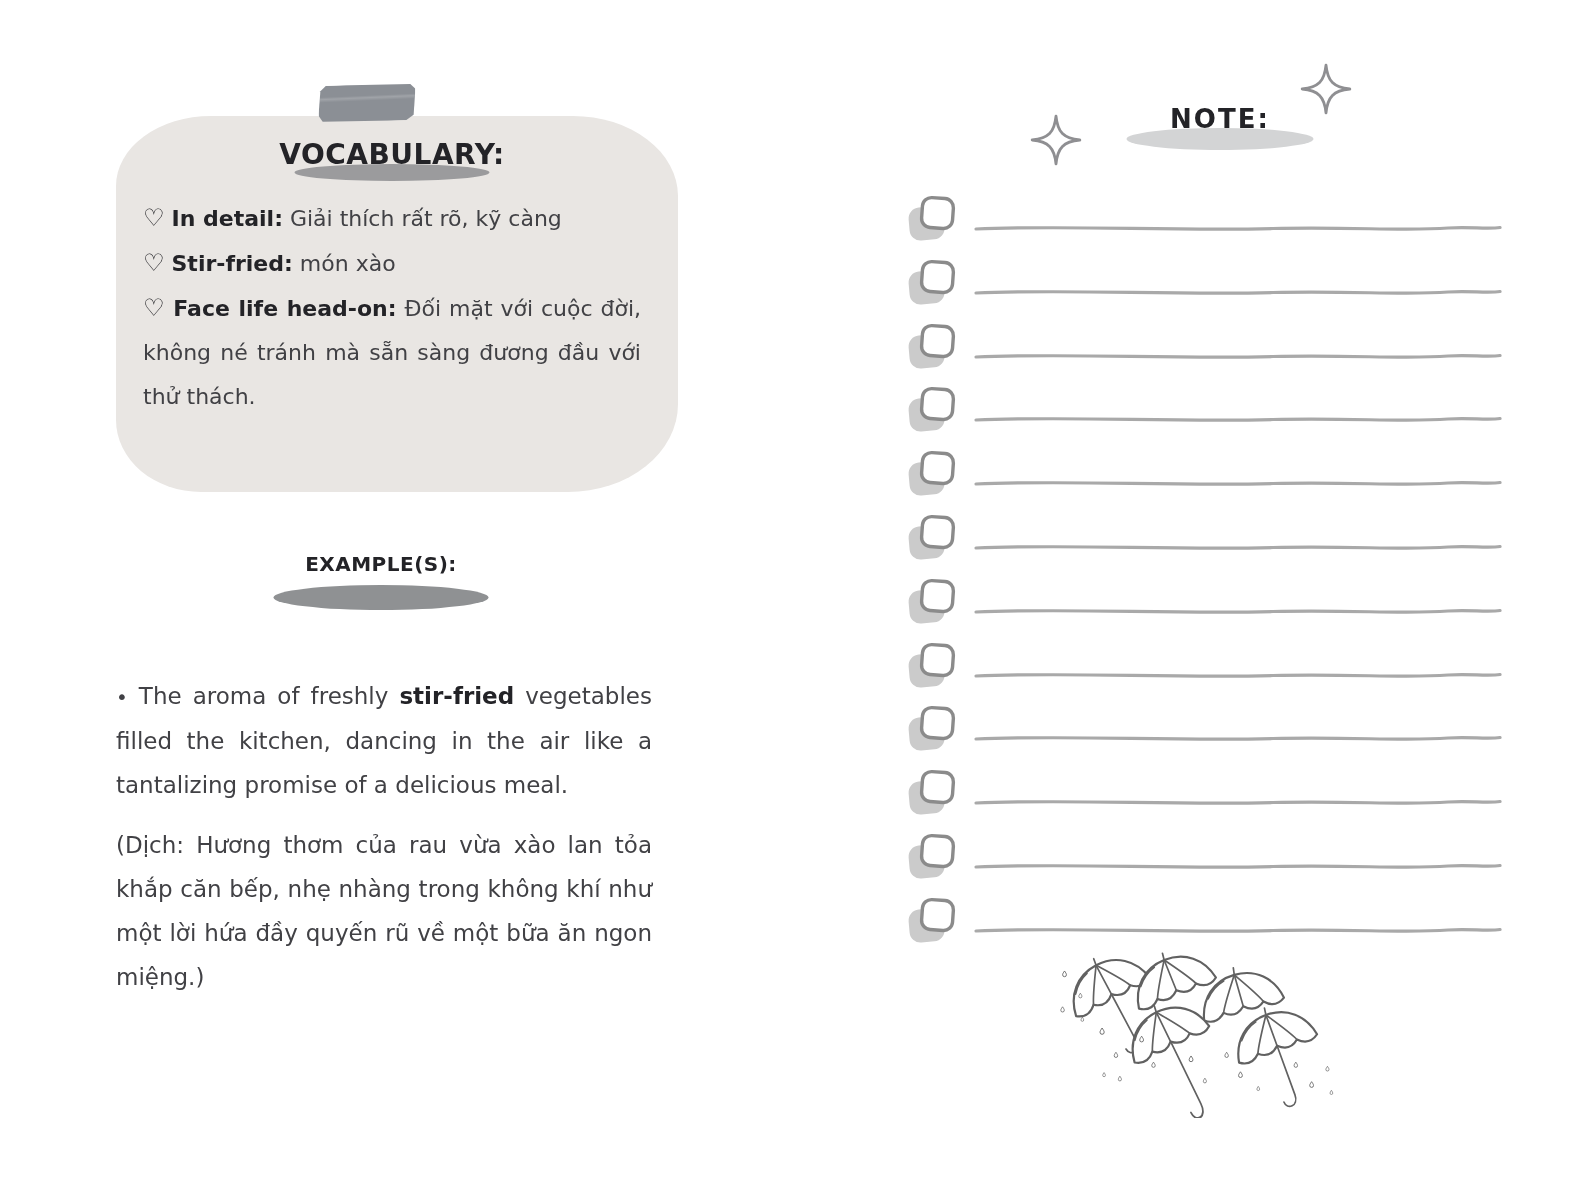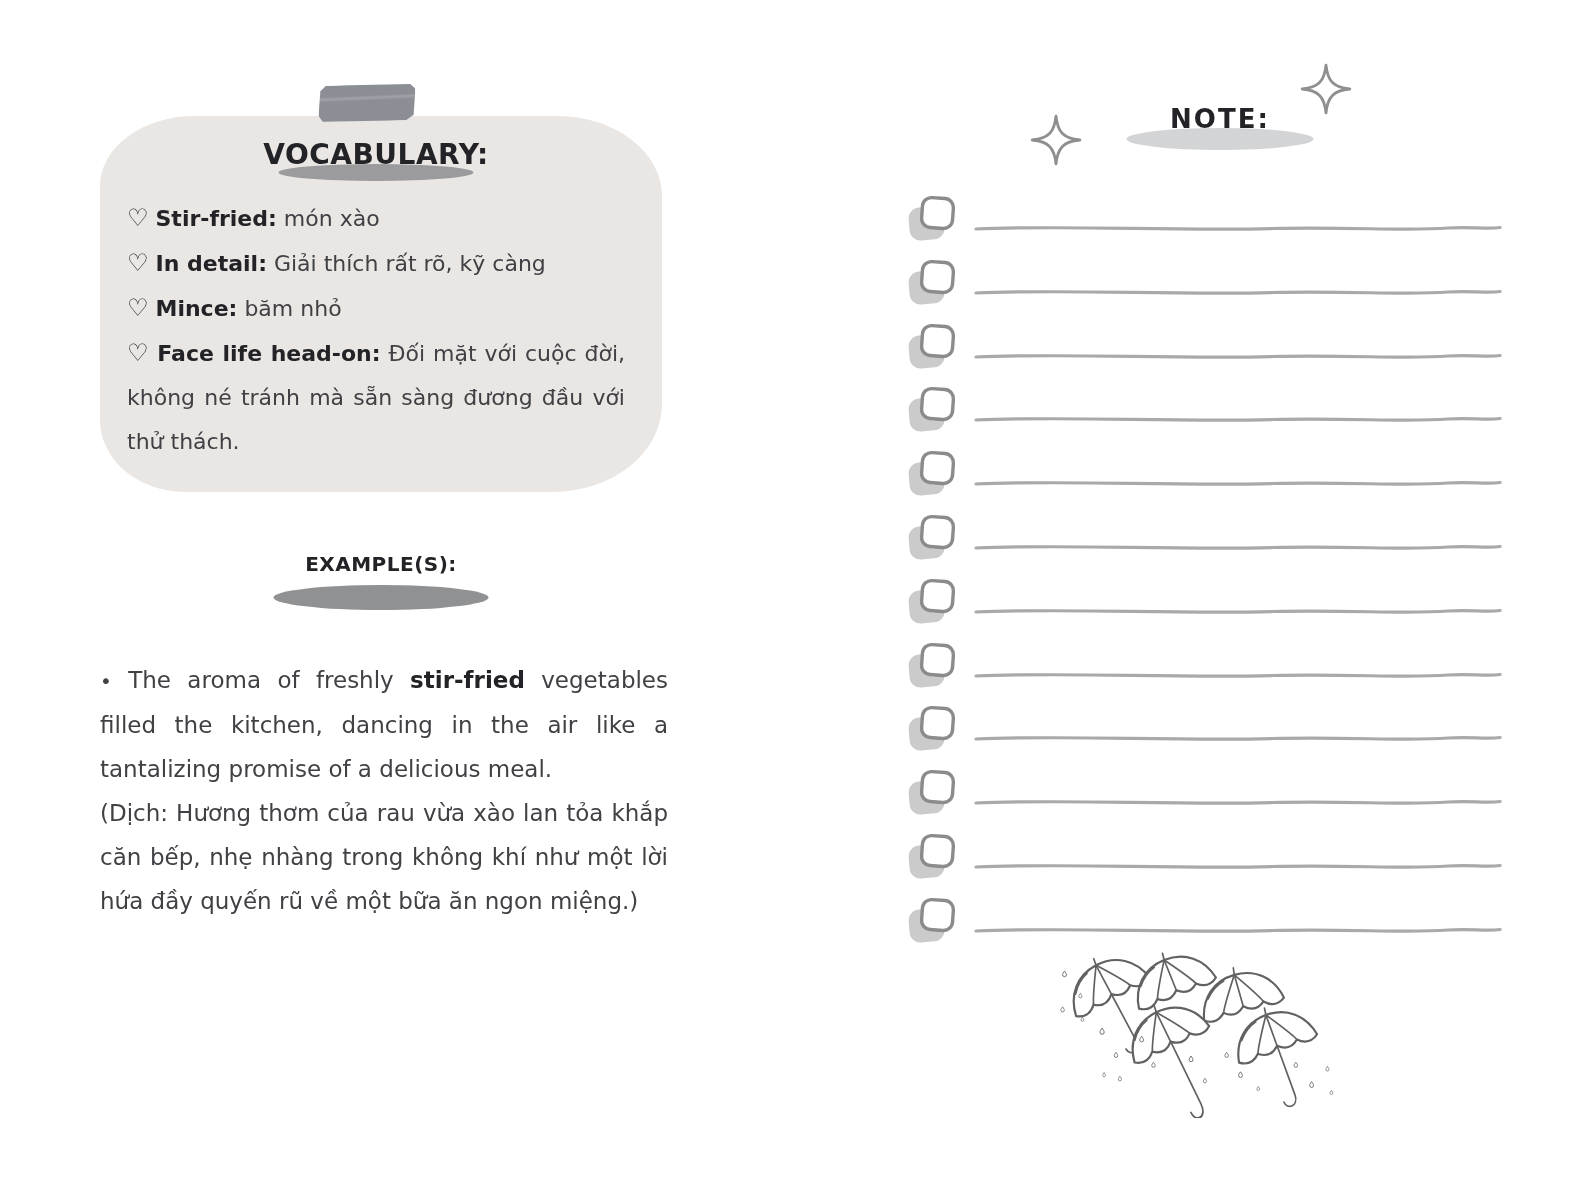--- a/index.html
+++ b/index.html
@@ -8,21 +8,21 @@
   body {
     width:1596px; height:1200px; overflow:hidden;
     background: var(--page-bg, #ffffff);
     font-family: "DejaVu Sans", "Liberation Sans", sans-serif;
     position: relative;
   }
   .page { position:absolute; inset:0; }
 
   
   .vocab-box{
-    position:absolute; left:100px; top:116px; width:562px; height:376px;
+    position:absolute; left:116px; top:116px; width:562px; height:376px;
     background: var(--box-bg, #e9e6e3);
     border-radius: 95px 105px 110px 85px / 70px 80px 88px 72px;
     padding: 22px 37px 0 27px;
   }
   .tape{
     position:absolute; left:318px; top:84px; width:98px; height:38px;
     background: var(--tape, #8b8f95);
     clip-path: polygon(3% 14%, 9% 0%, 95% 5%, 100% 18%, 97% 86%, 89% 100%, 4% 94%, 0% 78%);
     transform: rotate(-2.5deg);
     background-image: linear-gradient(180deg, rgba(255,255,255,0) 30%, rgba(255,255,255,.18) 36%, rgba(255,255,255,0) 44%);
@@ -52,21 +52,21 @@
 
   
   .ex-head{ position:absolute; left:100px; top:552px; width:562px; text-align:center; }
   .ex-head h2{
     position:relative; z-index:2; margin:0; display:inline-block;
     font-size:20px; font-weight:bold; letter-spacing:.5px; color: var(--ink, #232327);
   }
   .ex-head .head-ellipse{ top:33px; width:215px; height:25px; background: var(--highlight-dark, #8f9193); left:50%; transform:translateX(-50%); position:absolute; border-radius:50%; z-index:1; }
 
   .example-block{ position:absolute; left:100px; top:658px; width:568px; }
-  .example-block p{ margin:0; font-size:23px; line-height:44px; text-align:justify; color: var(--body-text, #414145); }
+  .example-block p{ margin:16px; font-size:23px; line-height:44px; text-align:justify; color: var(--body-text, #414145); }
   .example-block .bullet{ font-size:20px; }
   .example-block b{ color: var(--ink, #232327); }
   .example-vi{ }
 
   
   .note-head{ position:absolute; left:1105px; top:104px; width:230px; text-align:center; }
   .note-head h2{
     position:relative; z-index:2; margin:0; display:inline-block;
     font-size:26px; font-weight:bold; letter-spacing:2px; color: var(--ink, #232327);
   }
@@ -99,32 +99,27 @@
   <div class="tape"></div>
 
   <div class="vocab-box">
     <div class="head-wrap vocab-head">
       <div class="head-ellipse"></div>
       <h2>VOCABULARY:</h2>
     </div>
     <div class="vocab-items">
       <p class="vocab-item">
         <span class="bullet">♡</span>
-        <b>Stir-fried:</b>
-        <span>món xào</span>
-      </p>
-      <p class="vocab-item">
-        <span class="bullet">♡</span>
         <b>In detail:</b>
         <span>Giải thích rất rõ, kỹ càng</span>
       </p>
       <p class="vocab-item">
         <span class="bullet">♡</span>
-        <b>Mince:</b>
-        <span>băm nhỏ</span>
+        <b>Stir-fried:</b>
+        <span>món xào</span>
       </p>
       <p class="vocab-item">
         <span class="bullet">♡</span>
         <b>Face life head-on:</b>
         <span>Đối mặt với cuộc đời, không né tránh mà sẵn sàng đương đầu với thử thách.</span>
       </p>
     </div>
   </div>
 
   <div class="ex-head">

